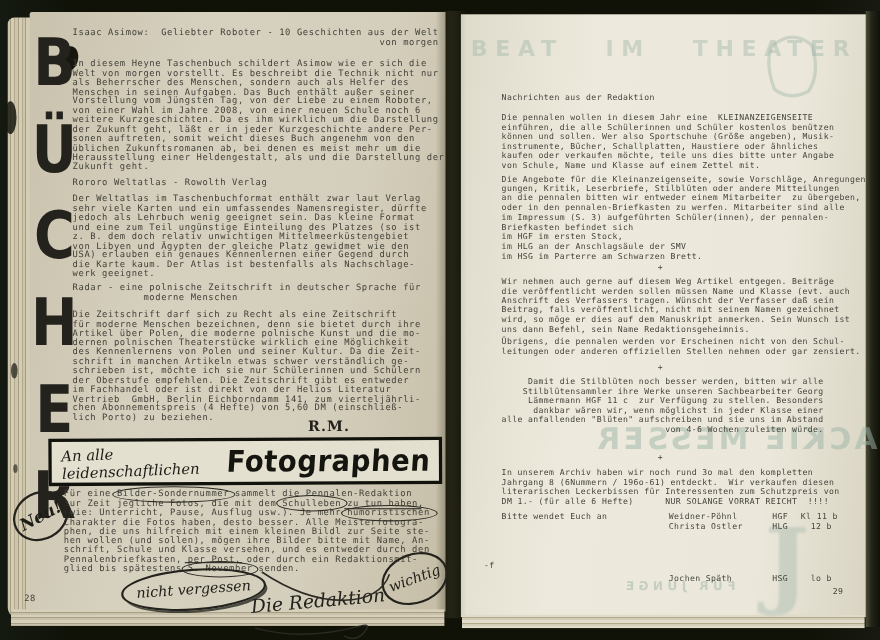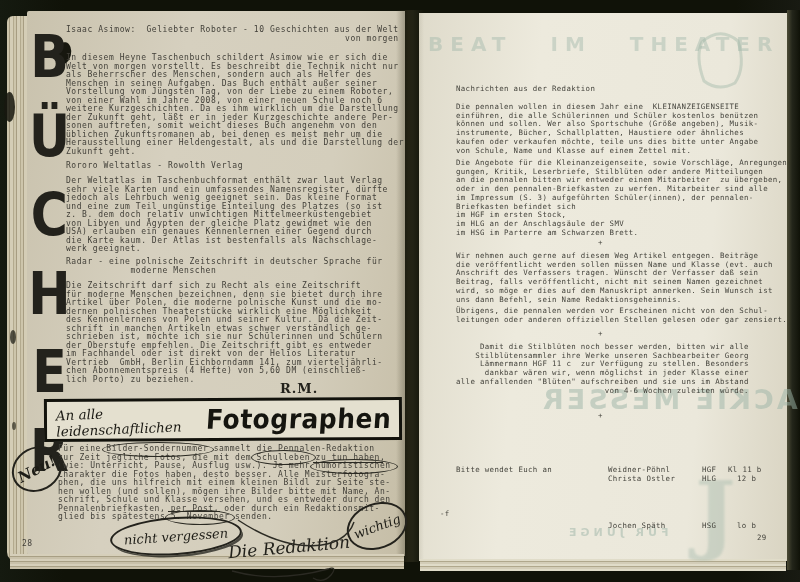--- a/index.html
+++ b/index.html
@@ -181,33 +181,37 @@
 
   <div class="tw rp" style="left:598px;top:239px;">+</div>
 
   <div class="tw rp" style="left:456px;top:252px;">Wir nehmen auch gerne auf diesem Weg Artikel entgegen. Beiträge
 die veröffentlicht werden sollen müssen Name und Klasse (evt. auch
 Anschrift des Verfassers tragen. Wünscht der Verfasser daß sein
 Beitrag, falls veröffentlicht, nicht mit seinem Namen gezeichnet
 wird, so möge er dies auf dem Manuskript anmerken. Sein Wunsch ist
 uns dann Befehl, sein Name Redaktionsgeheimnis.</div>
   <div class="tw rp" style="left:456px;top:307px;">Übrigens, die pennalen werden vor Erscheinen nicht von den Schul-
-leitungen oder anderen offiziellen Stellen gelesen oder gar zensiert.</div>
+leitungen oder anderen offiziellen Stellen nehmen oder gar zensiert.</div>
 
   <div class="tw rp" style="left:598px;top:330px;">+</div>
 
   <div class="tw rp" style="left:456px;top:343px;text-align:right;">Damit die Stilblüten noch besser werden, bitten wir alle
 Stilblütensammler ihre Werke unseren Sachbearbeiter Georg
 Lämmermann HGF 11 c  zur Verfügung zu stellen. Besonders
 dankbar wären wir, wenn möglichst in jeder Klasse einer
 alle anfallenden "Blüten" aufschreiben und sie uns im Abstand
 von 4-6 Wochen zuleiten würde.</div>
 
   <div class="tw rp" style="left:598px;top:412px;">+</div>
 
+  <div class="tw rp" style="left:456px;top:426px;">In unserem Archiv haben wir noch rund 3o mal den kompletten
+Jahrgang 8 (6Nummern / 196o-61) entdeckt.  Wir verkaufen diesen
+literarischen Leckerbissen für Interessenten zum Schutzpreis von
+DM 1.- (für alle 6 Hefte)      NUR SOLANGE VORRAT REICHT  !!!!</div>
 
   <div class="tw rp" style="left:456px;top:466px;">Bitte wendet Euch an</div>
   <div class="tw rp" style="left:608px;top:466px;"><span>Weidner-Pöhnl</span><span style="position:absolute;left:94px;">HGF</span><span style="position:absolute;left:120px;">Kl 11 b</span></div>
   <div class="tw rp" style="left:608px;top:475px;"><span>Christa Ostler</span><span style="position:absolute;left:94px;">HLG</span><span style="position:absolute;left:129px;">12 b</span></div>
   <div class="tw rp" style="left:608px;top:484px;margin-top:38px;"><span>Jochen Späth</span><span style="position:absolute;left:94px;">HSG</span><span style="position:absolute;left:129px;">lo b</span></div>
 
   <div class="tw rp" style="left:440px;top:510px;">-f</div>
   <div class="tw rp" style="left:757px;top:534px;">29</div>
 
 </div>

